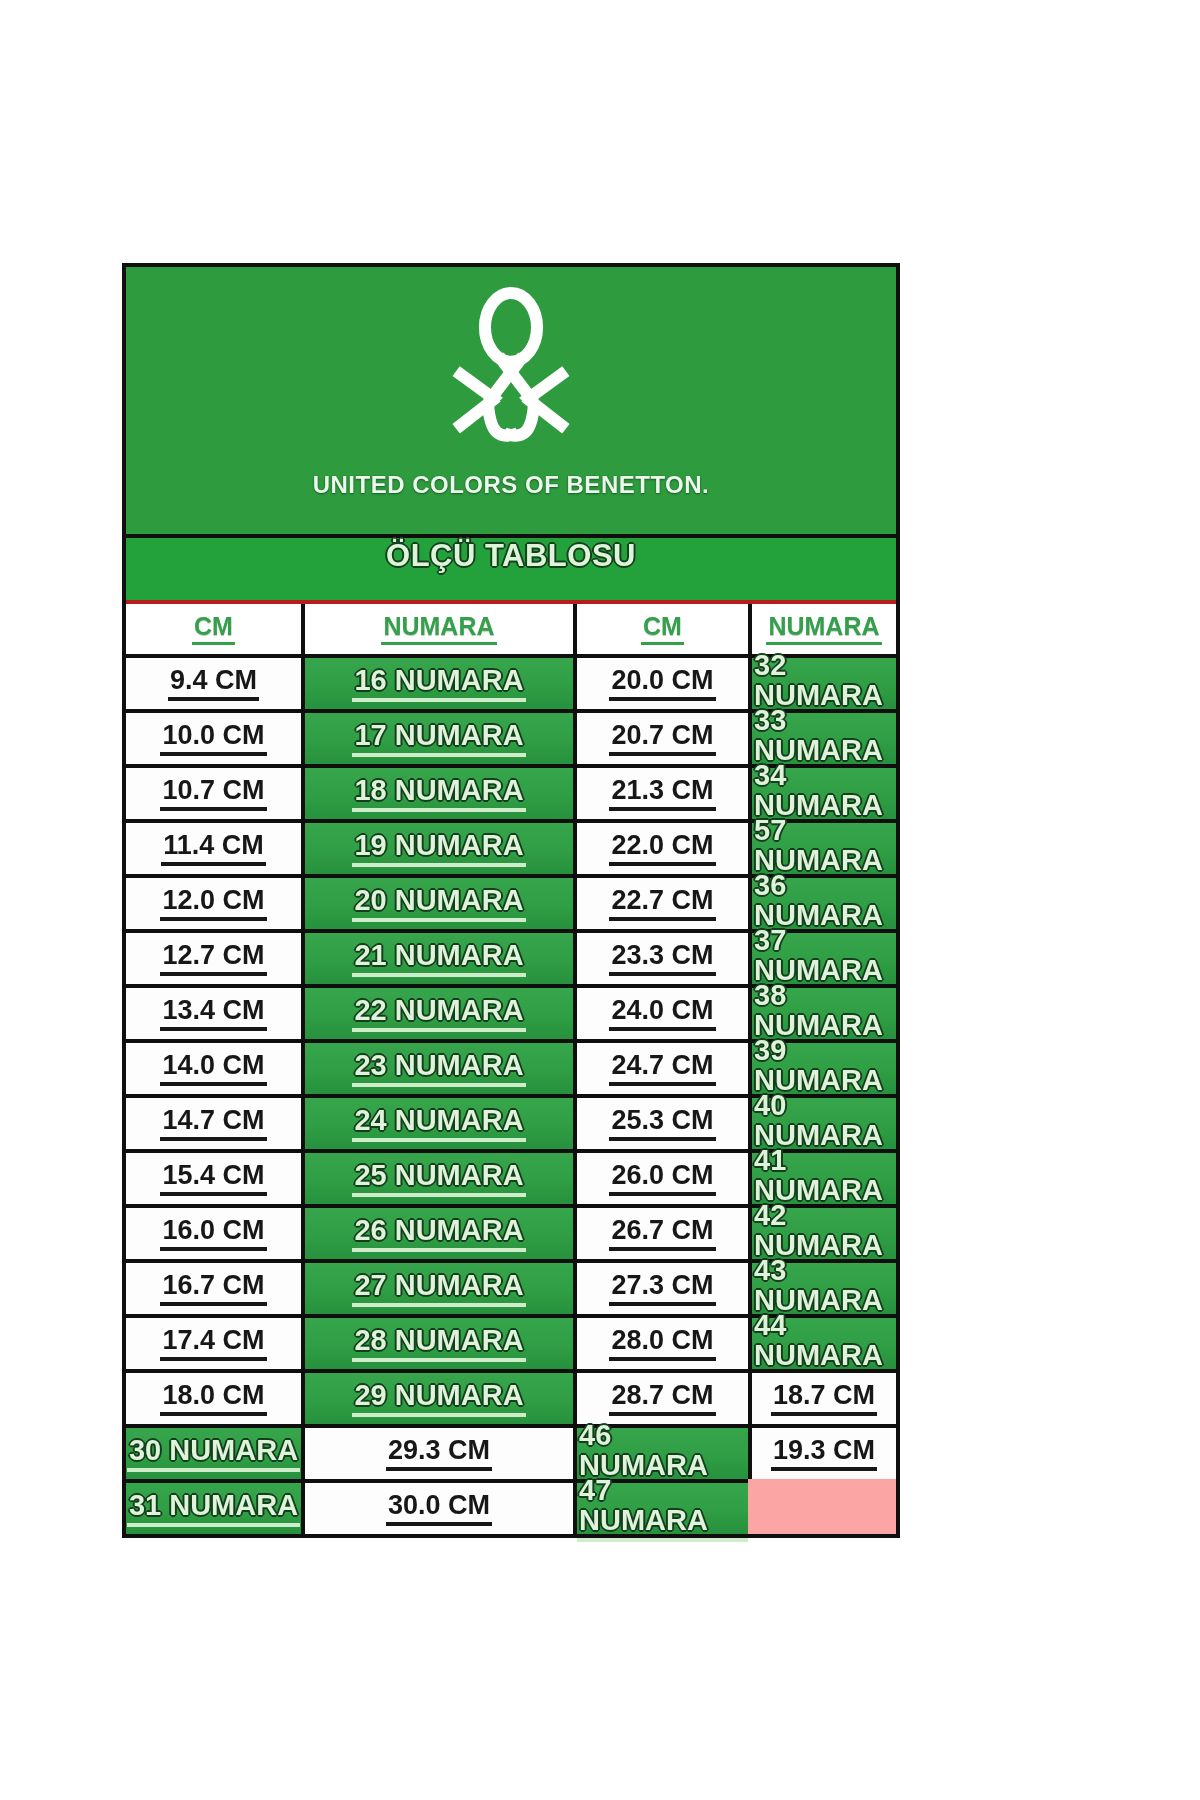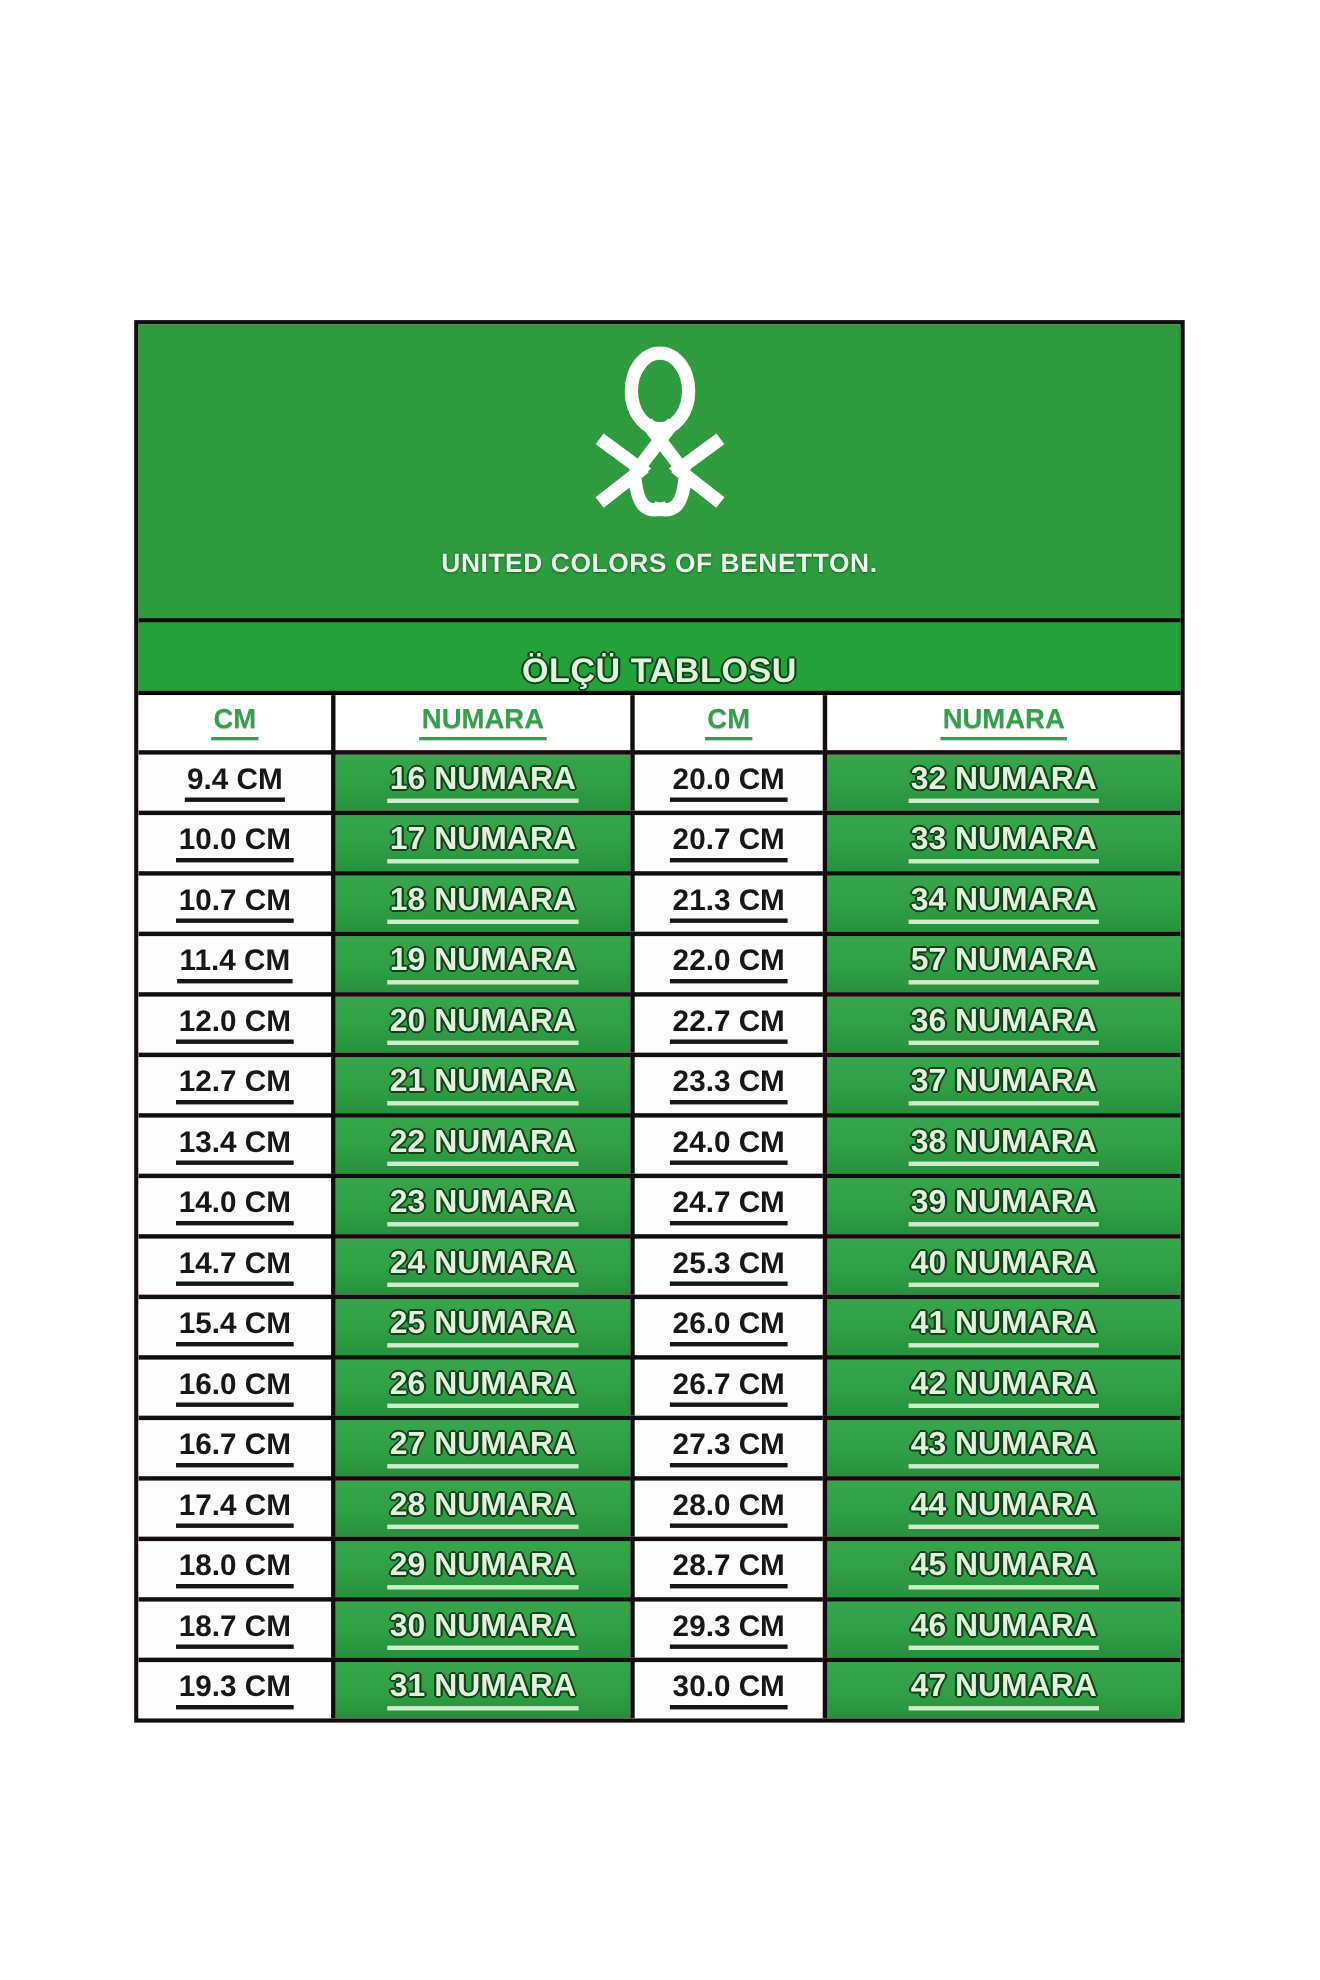--- a/index.html
+++ b/index.html
@@ -8,25 +8,24 @@
     width: 1200px;
     height: 1800px;
     background: #ffffff;
     overflow: hidden;
     font-family: "Liberation Sans", "DejaVu Sans", sans-serif;
   }
   .panel {
     position: absolute;
     left: 122px;
     top: 263px;
-    width: 955px;
+    width: 778px;
     box-sizing: border-box;
     border: 4px solid #0f0f0f;
     background: #ffffff;
-    margin-top: 28px;
   }
   
   .logo-block {
     height: 267px;
     background: #2d9b3e;
     border-bottom: 4px solid #0f0f0f;
     display: flex;
     flex-direction: column;
     align-items: center;
     justify-content: flex-start;
@@ -37,23 +36,23 @@
     font-size: 24px;
     font-weight: bold;
     letter-spacing: 0.5px;
     color: #edf8ed;
     text-shadow: 0 1px 2px rgba(10,50,20,0.55), 0 0 1px rgba(10,50,20,0.5);
   }
   
   .title-band {
     height: 62px;
     background: #23a23c;
-    border-bottom: 4px solid #000000;
+    border-bottom: 4px solid #b91c1c;
     display: flex;
-    align-items: flex-end;
+    align-items: flex-start;
     justify-content: center;
   }
   .title-text {
     font-size: 31px;
     font-weight: bold;
     letter-spacing: 0.5px;
     color: #ddf4d8;
     text-shadow:
       -2px 0 0 #14411d, 2px 0 0 #14411d, 0 -2px 0 #14411d, 0 2px 0 #14411d,
       -1px -1px 0 #14411d, 1px -1px 0 #14411d, -1px 1px 0 #14411d, 1px 1px 0 #14411d;
@@ -303,23 +302,20 @@
         </div>
         <div class="cell data-cell cm-cell">
           <span class="u cm-text">18.0 CM</span>
         </div>
         <div class="cell data-cell num-cell">
           <span class="u num-text">29 NUMARA</span>
         </div>
         <div class="cell data-cell cm-cell">
           <span class="u cm-text">28.7 CM</span>
         </div>
-        <div class="cell data-cell num-cell">
-          <span class="u num-text">45 NUMARA</span>
-        </div>
         <div class="cell data-cell cm-cell">
           <span class="u cm-text">18.7 CM</span>
         </div>
         <div class="cell data-cell num-cell">
           <span class="u num-text">30 NUMARA</span>
         </div>
         <div class="cell data-cell cm-cell">
           <span class="u cm-text">29.3 CM</span>
         </div>
         <div class="cell data-cell num-cell">

